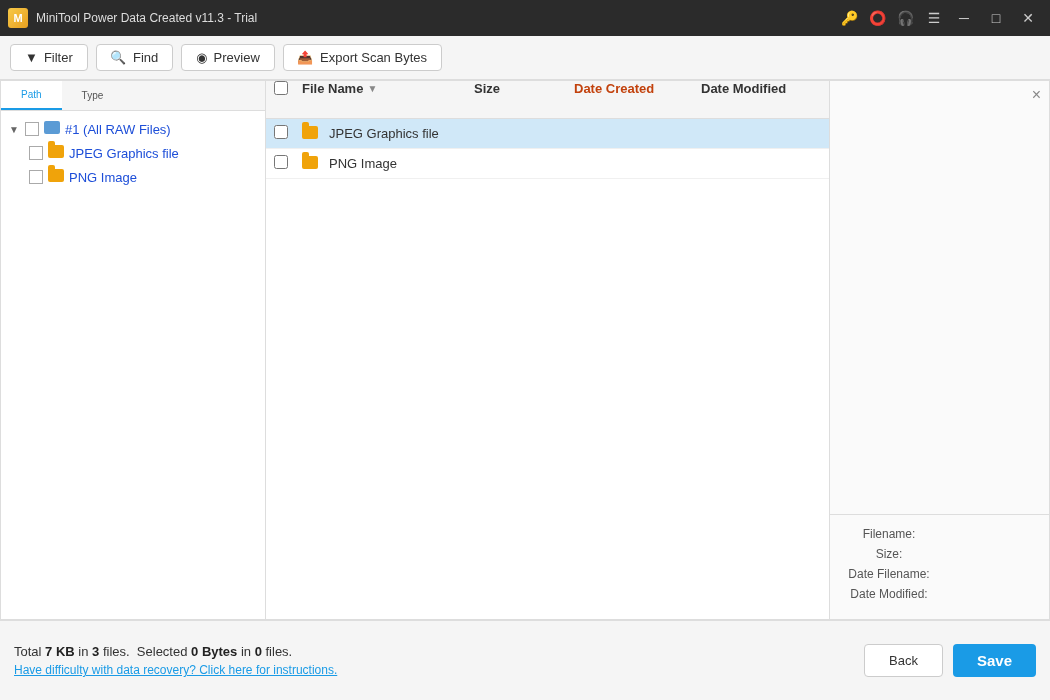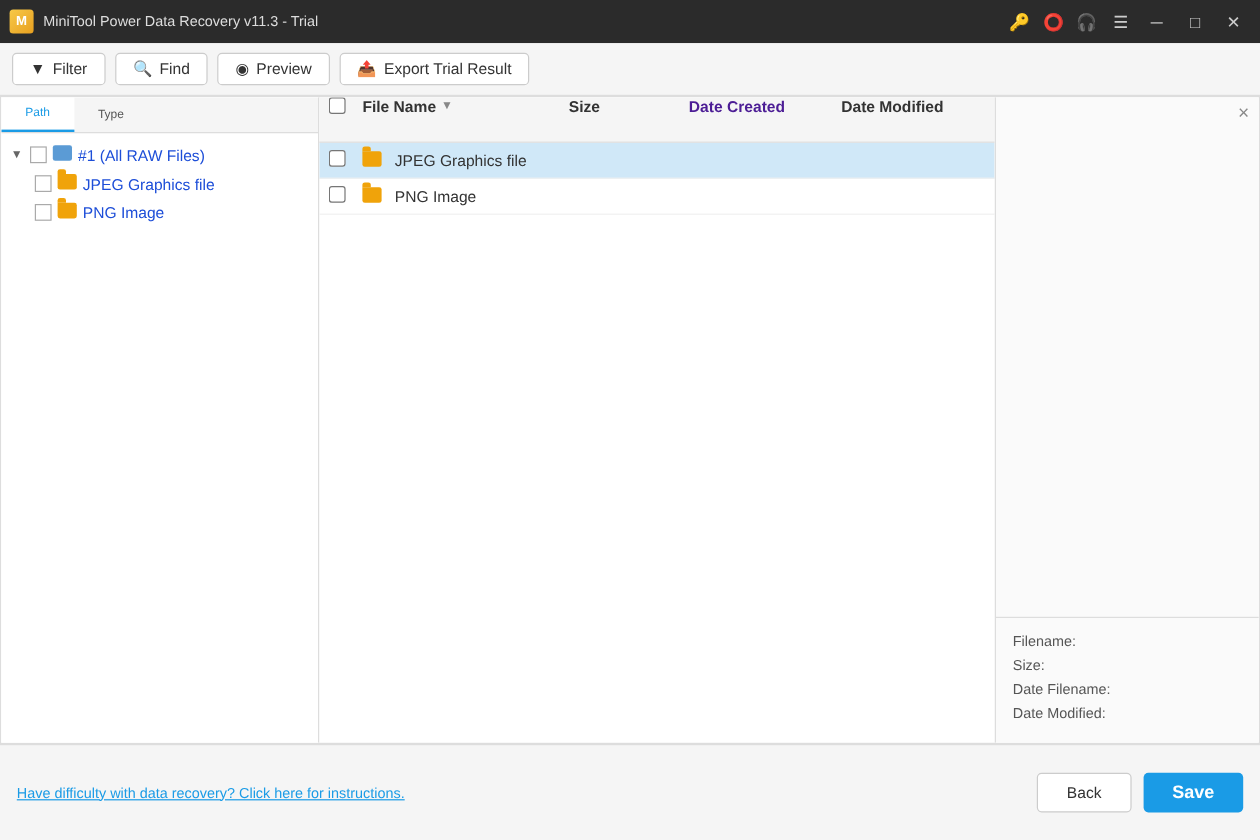--- a/index.html
+++ b/index.html
@@ -246,21 +246,21 @@
     }
     .col-size {
       width: 100px;
       font-weight: 600;
       color: #333;
       text-align: left;
     }
     .col-date-created {
       width: 127px;
       font-weight: 600;
-      color: #4c1d95;
+      color: #c2410c;
     }
     .col-date-modified {
       width: 120px;
       font-weight: 700;
       color: #333;
     }
 
     
     .file-list {
       flex: 1;
@@ -328,20 +328,21 @@
       font-size: 40px;
     }
     .preview-info {
       padding: 12px 14px;
       border-top: 1px solid #ddd;
     }
     .preview-info-row {
       display: flex;
       margin-bottom: 6px;
       font-size: 12px;
+      text-align: center;
     }
     .preview-info-label {
       color: #555;
       min-width: 90px;
     }
     .preview-info-value {
       color: #333;
     }
 
     
@@ -405,21 +406,21 @@
       font-size: 10px;
       color: #888;
     }
   </style>
 </head>
 <body>
 
 <div class="title-bar">
   <div class="title-bar-left">
     <div class="app-icon">M</div>
-    <span class="title-text">MiniTool Power Data Recovery v11.3 - Trial</span>
+    <span class="title-text">MiniTool Power Data Created v11.3 - Trial</span>
   </div>
   <div class="title-bar-right">
     <div class="title-icon-btn">🔑</div>
     <div class="title-icon-btn">⭕</div>
     <div class="title-icon-btn">🎧</div>
     <div class="title-icon-btn">☰</div>
     <button class="title-btn">─</button>
     <button class="title-btn">□</button>
     <button class="title-btn close-btn">✕</button>
   </div>
@@ -433,21 +434,21 @@
   <button class="toolbar-btn">
     <span>🔍</span>
     <span>Find</span>
   </button>
   <button class="toolbar-btn">
     <span>◉</span>
     <span>Preview</span>
   </button>
   <button class="toolbar-btn">
     <span>📤</span>
-    <span>Export Trial Result</span>
+    <span>Export Scan Bytes</span>
   </button>
 </div>
 
 <div class="main-content">
   <div class="panel-area">
 
     <div class="sidebar">
       <div class="tab-bar">
         <button class="tab active">Path</button>
         <button class="tab">Type</button>
@@ -553,19 +554,22 @@
           <span class="preview-info-value"></span>
         </div>
       </div>
     </div>
 
   </div>
 </div>
 
 <div class="status-bar">
   <div class="status-left">
+    <span class="status-text">
+      Total <b>7 KB</b> in <b>3</b> files.&nbsp;&nbsp;Selected <b>0 Bytes</b> in <b>0</b> files.
+    </span>
     <span class="status-link">Have difficulty with data recovery? Click here for instructions.</span>
   </div>
   <div class="status-buttons">
     <button class="btn-back">Back</button>
     <button class="btn-save">Save</button>
   </div>
 </div>
 
 </body></html>

